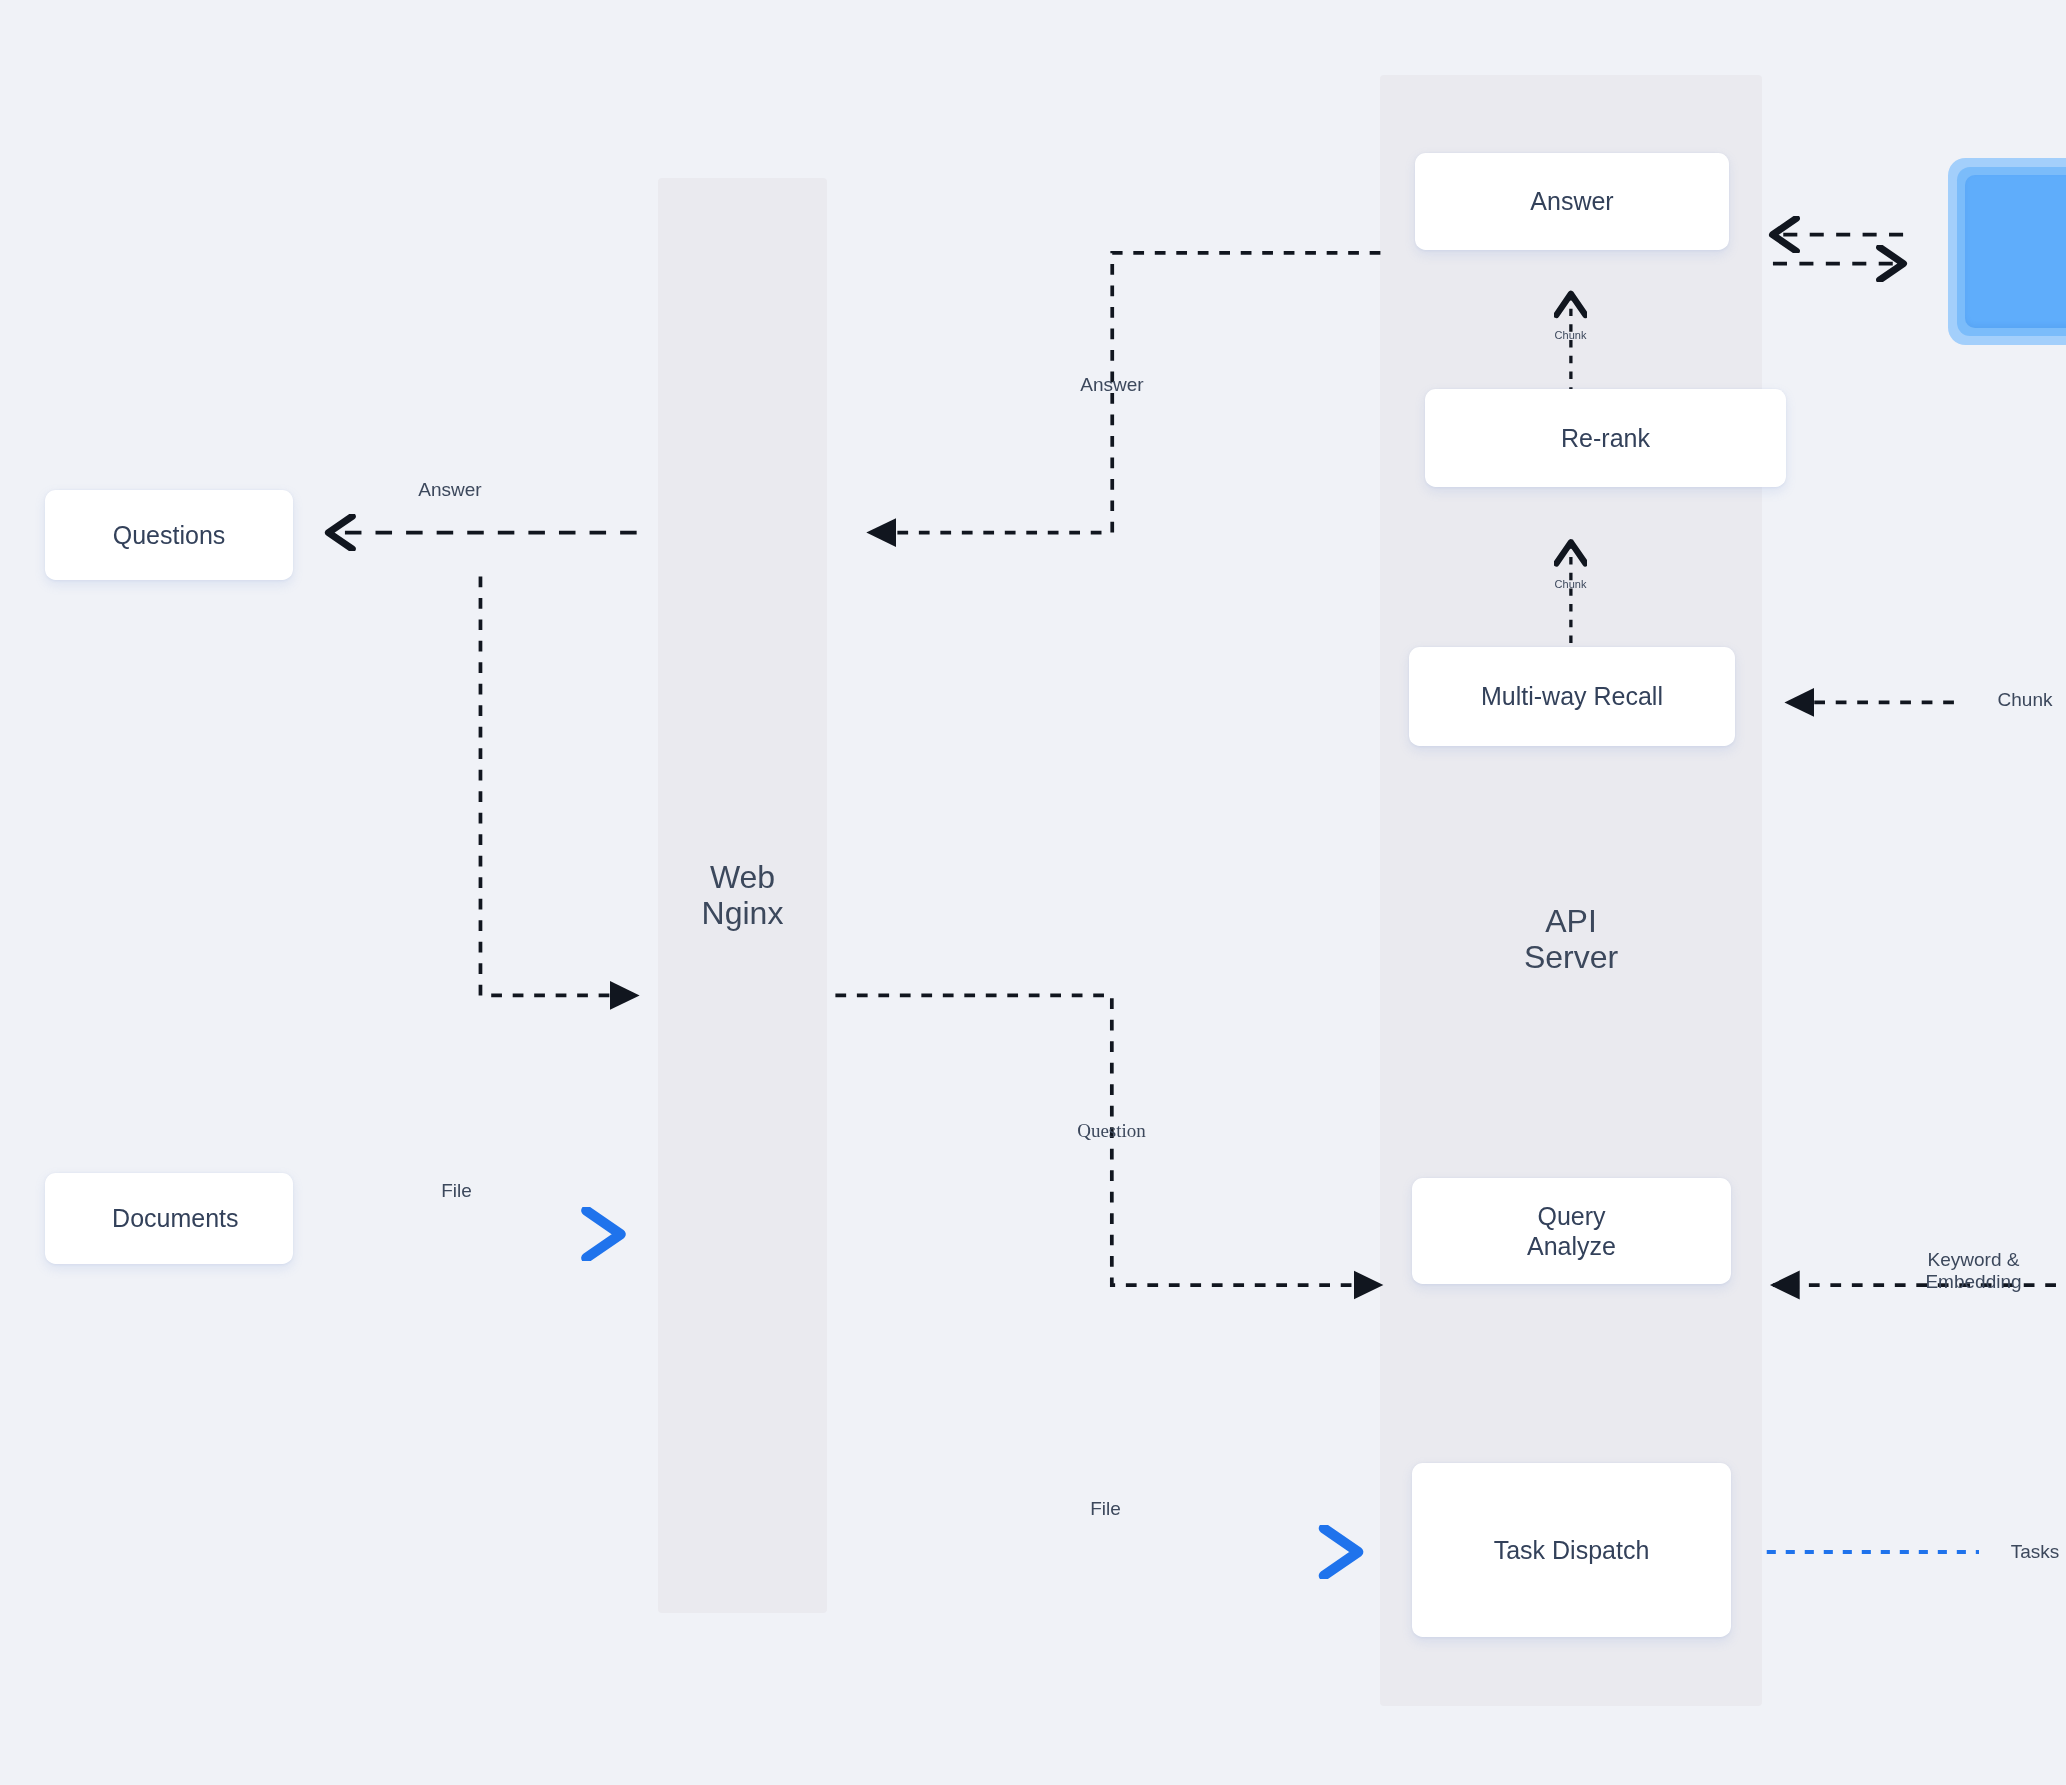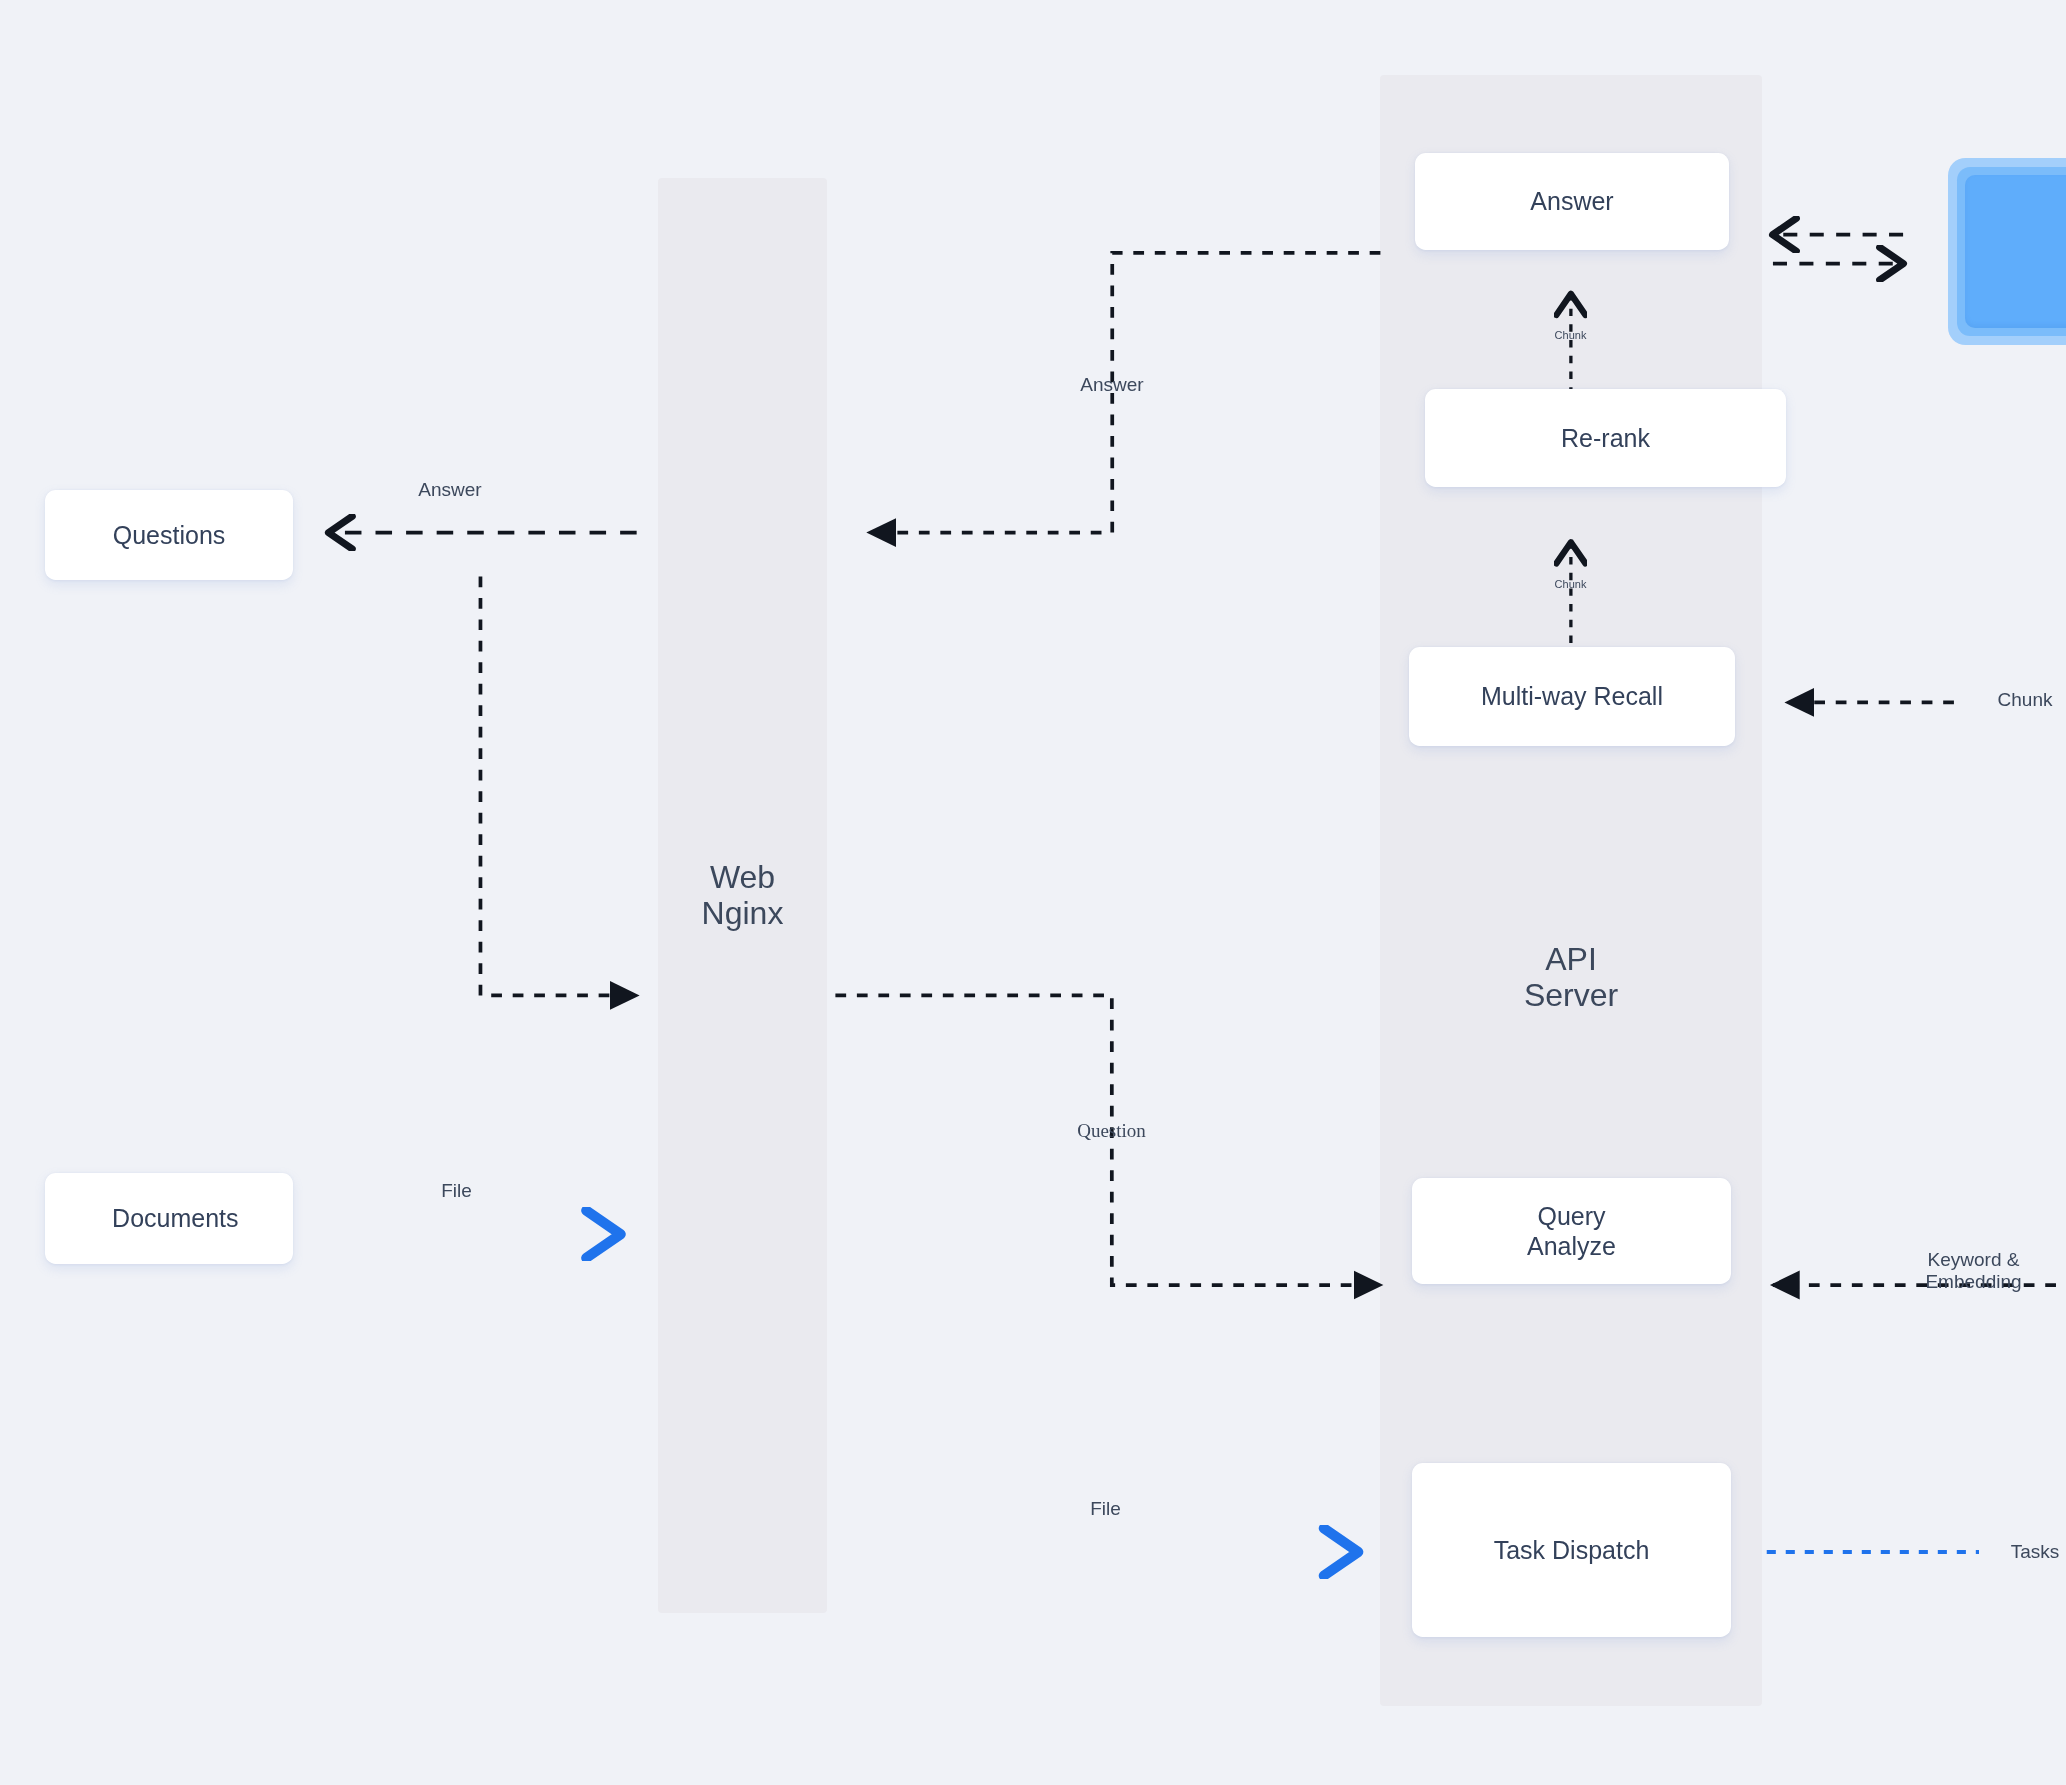--- a/index.html
+++ b/index.html
@@ -88,21 +88,21 @@
 </head>
 <body>
 
 <div id="stage">
 
   <div class="panel" style="left:658px;top:178px;width:169px;height:1435px;"></div>
   <div class="panel" style="left:1380px;top:75px;width:382px;height:1631px;"></div>
 
   <div class="panel-label" style="left:658px;top:860px;width:169px;">Web
 Nginx</div>
-  <div class="panel-label" style="left:1380px;top:942px;width:382px;">API
+  <div class="panel-label" style="left:1380px;top:904px;width:382px;">API
 Server</div>
 
   <svg id="wires" viewBox="0 0 7680 4320">
     <defs>
       <marker id="mk-tri-dark" markerWidth="9" markerHeight="9" refX="7.2" refY="4.5" orient="auto" markerUnits="strokeWidth">
         <path d="M0,0.6 L8,4.5 L0,8.4 Z" fill="#11161f"></path>
       </marker>
       <marker id="mk-chev-dark" markerWidth="10" markerHeight="10" refX="7.5" refY="5" orient="auto" markerUnits="strokeWidth">
         <path d="M1.2,0.6 L7.6,5 L1.2,9.4" fill="none" stroke="#11161f" stroke-width="1.9" stroke-linecap="round" stroke-linejoin="round"></path>
       </marker>

